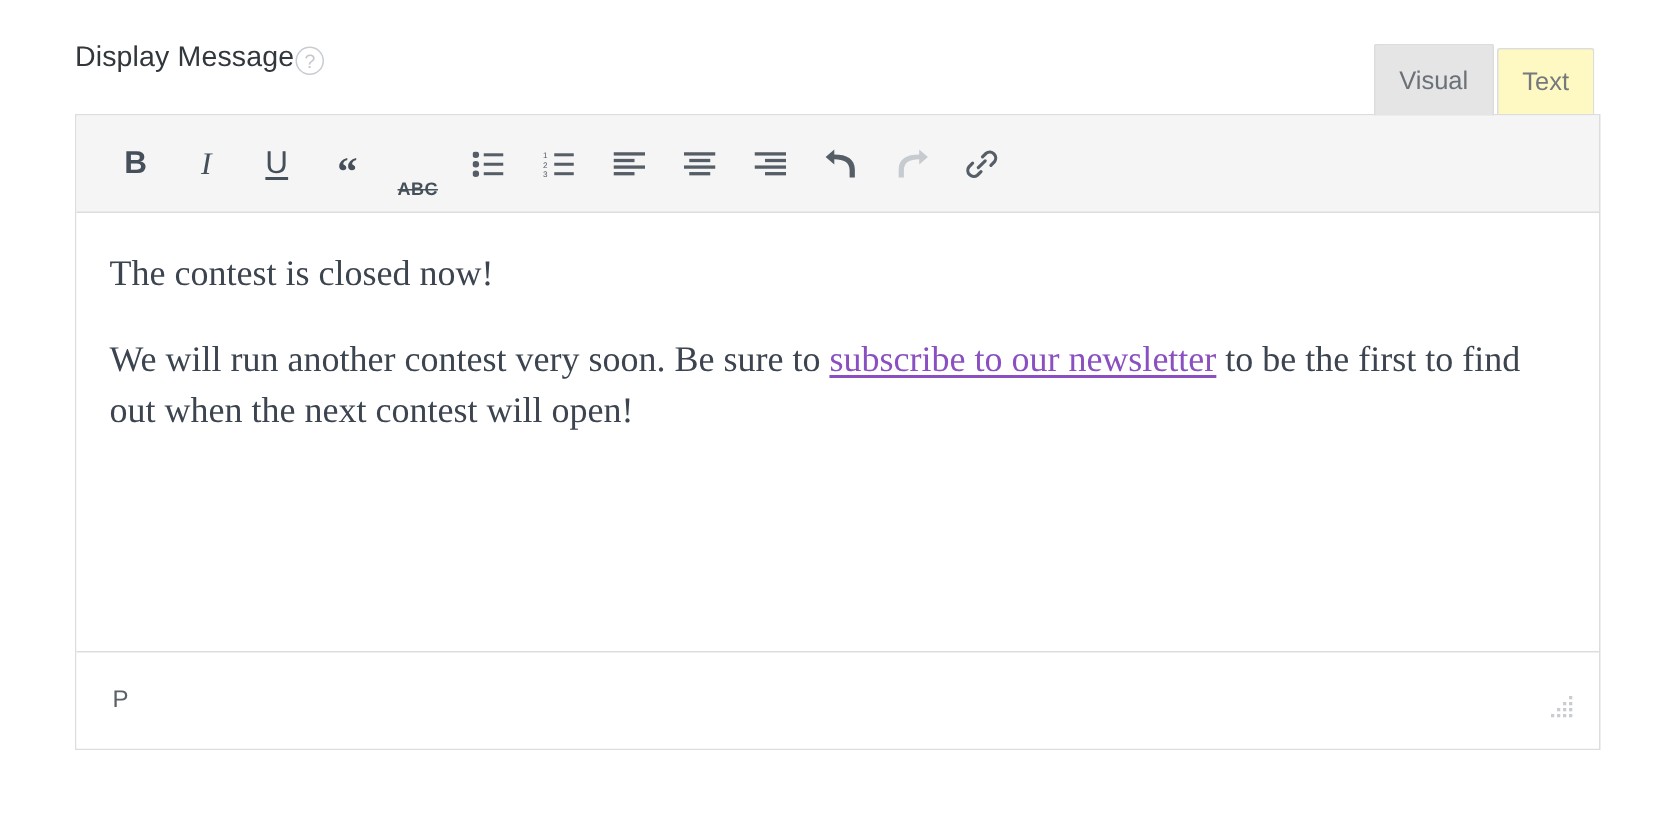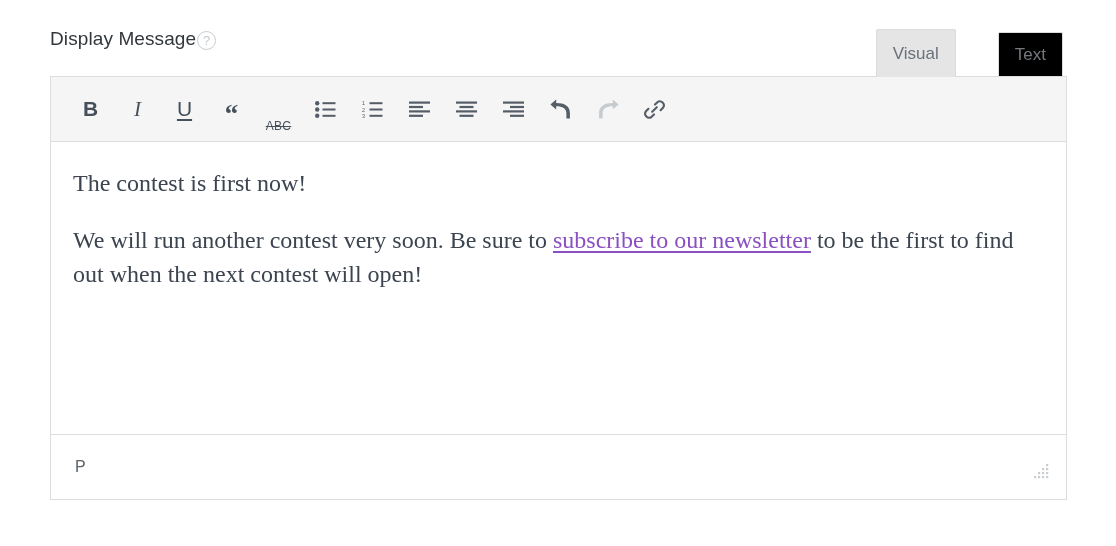--- a/index.html
+++ b/index.html
@@ -88,25 +88,24 @@
   .editor-tab.active {
     background: #e5e5e5;
     color: #6a7178;
     position: relative;
     z-index: 6;
     margin-bottom: -1px;
     height: 48px;
     line-height: 47px;
   }
   .editor-tab.inactive {
-    background: #000000;
+    background: #fef9c3;
     color: #75797d;
     height: 44px;
     line-height: 43px;
-    margin-left: 40px;
   }
 
   
   .editor-wrap {
     position: absolute;
     left: 50px;
     top: 76px;
     width: 1017px;
     height: 424px;
     border: 1px solid #dddddd;
@@ -141,21 +140,21 @@
     font-size: 21px;
     color: #45505b;
     font-family: "Liberation Serif", serif;
   }
   .tb-text.bold { font-weight: bold; font-family: "Liberation Sans", sans-serif; font-size: 21px; }
   .tb-text.italic { font-style: italic; font-size: 21px; }
   .tb-text.underline { text-decoration: underline; font-size: 21px; font-family: "Liberation Sans", sans-serif; text-underline-offset: 3px;}
   .tb-text.quote { font-size: 27px; font-weight: bold; line-height: 1; position: relative; top: 5px; font-family: "Liberation Serif", serif;}
   .tb-text.strike {
     font-size: 12px;
-    font-weight: normal;
+    font-weight: bold;
     letter-spacing: 0.3px;
     text-decoration: line-through;
     font-family: "Liberation Sans", sans-serif;
     margin-top: 33px;
   }
 
   
   .editor-content {
     height: 292px;
     background: #ffffff;
@@ -316,21 +315,21 @@
             <path d="M9.2 13.8 L13.8 9.2"></path>
             <path d="M12.0 6.6 L14.4 4.2 A4.0 4.0 0 0 1 20.0 9.8 L17.6 12.2"></path>
             <path d="M11.0 16.4 L8.6 18.8 A4.0 4.0 0 0 1 3.0 13.2 L5.4 10.8"></path>
           </g>
         </svg>
       </div>
 
     </div>
 
     <div class="editor-content">
-      <p>The contest is first now!</p>
+      <p>The contest is closed now!</p>
       <p><span>We will run another contest very soon. Be sure to </span><a class="editor-link">subscribe to our newsletter</a><span> to be the first to find out when the next contest will open!</span></p>
     </div>
 
     <div class="editor-statusbar">
       <span class="status-path">P</span>
       <span class="resize-grip">
         <svg width="18" height="18" viewBox="0 0 18 18" aria-hidden="true">
           <g fill="#c9cdd1">
             <rect x="14" y="2" width="2.2" height="2.2"></rect>
             <rect x="14" y="6" width="2.2" height="2.2"></rect>

